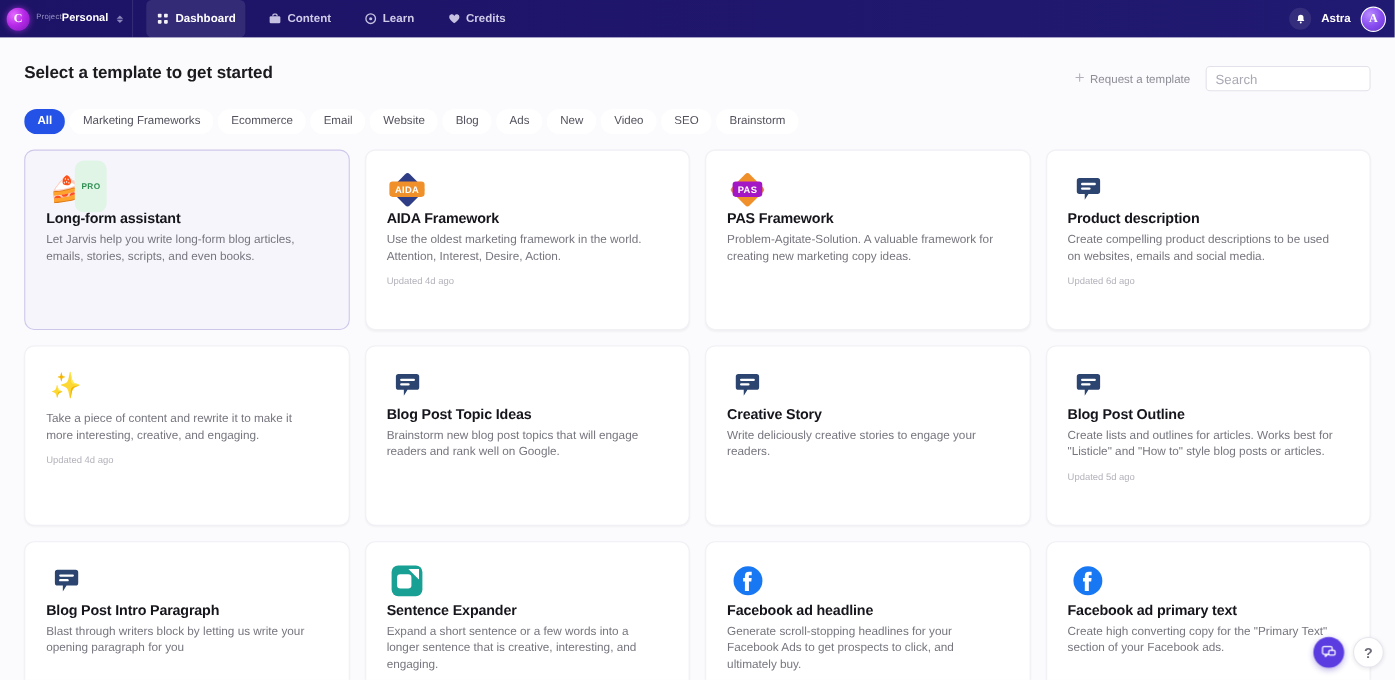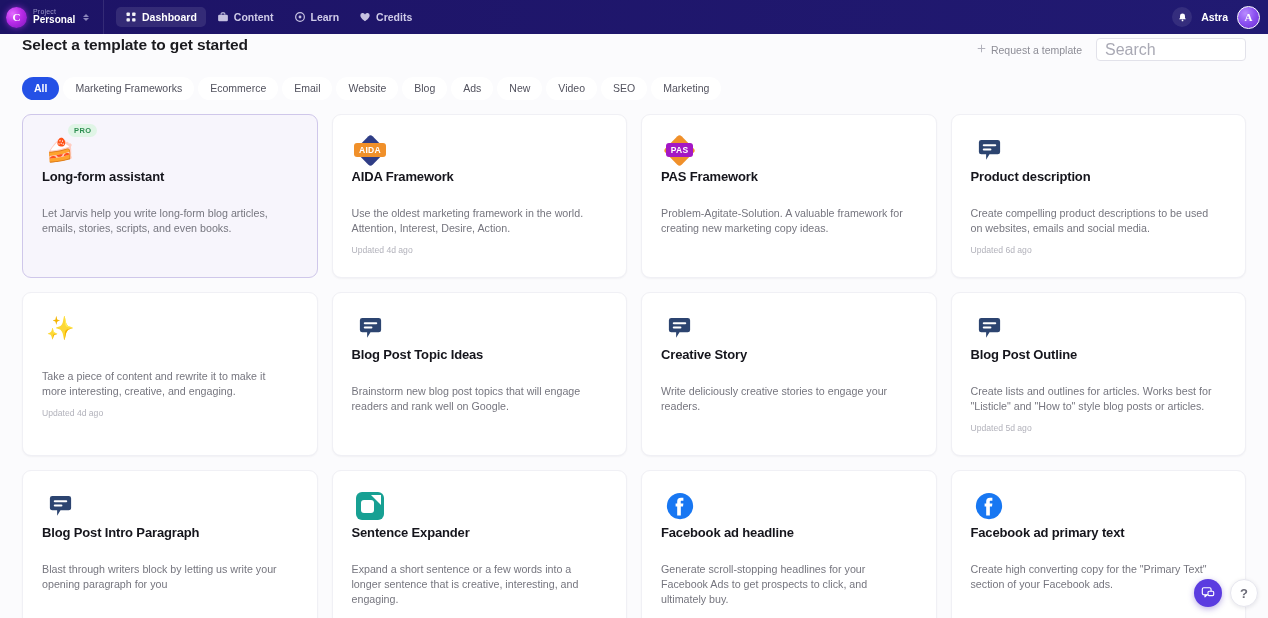--- a/index.html
+++ b/index.html
@@ -28,31 +28,31 @@
     width: 21px; height: 21px; border-radius: 50%;
     background: radial-gradient(circle at 32% 32%, #e36bff 0%, #b82ae8 45%, #7a18b8 100%);
     box-shadow: 0 0 6px rgba(200,60,255,.6);
     display: flex; align-items: center; justify-content: center;
     flex: none;
   }
   .logo-blob span {
     color: #fff; font-size: 11px; font-weight: bold; line-height: 1;
     font-family: "Liberation Serif", serif;
   }
-  .brand-text { display: flex; flex-direction: column; line-height: 1.05; }
+  .brand-text { display: flex; line-height: 1.05; }
   .brand-text .proj { font-size: 7px; color: #9b96c8; letter-spacing: .2px; }
   .brand-text .name { font-size: 10px; color: #ffffff; font-weight: bold; }
   .brand-caret { display: flex; flex-direction: column; gap: 1px; margin-left: 2px; }
   .brand-caret i {
     width: 0; height: 0; border-left: 3px solid transparent; border-right: 3px solid transparent;
   }
   .brand-caret i.up { border-bottom: 3px solid #8b86bb; }
   .brand-caret i.dn { border-top: 3px solid #8b86bb; }
 
-  .nav { display: flex; align-items: center; gap: 2px; padding-left: 12px; }
+  .nav { display: flex; gap: 12px; padding-left: 12px; }
   .nav-item {
     display: flex; align-items: center; gap: 5px;
     padding: 4px 9px; border-radius: 5px;
     color: #cfcbe8; font-size: 10.5px; font-weight: bold; white-space: nowrap;
     cursor: pointer;
   }
   .nav-item.active { background: rgba(255,255,255,0.10); color: #ffffff; }
   .nav-ico { width: 12px; height: 12px; display:block; flex: none; opacity:.95; }
 
   .topbar-right {
@@ -68,33 +68,33 @@
     width: 23px; height: 23px; border-radius: 50%;
     background: radial-gradient(circle at 35% 30%, #b98cff 0%, #8a4ff0 50%, #6a2fd0 100%);
     border: 1.5px solid #ffffff;
     display: flex; align-items: center; justify-content: center;
     color: #fff; font-size: 11px; font-weight: bold; cursor: pointer;
     font-family: "Liberation Serif", serif;
   }
 
   
   .page { padding: 0 22px; position: relative; height: 584px; }
-  .head-row { display: flex; align-items: flex-start; padding-top: 2px; }
+  .head-row { display: flex; align-items: flex-start; padding-top: 24px; }
   .page-title { font-size: 15.5px; color: #1b1b1f; font-weight: bold; letter-spacing: -.1px; }
   .head-right { margin-left: auto; display: flex; align-items: center; gap: 14px; padding-top: 2px;}
   .req-tpl {
     display: flex; gap: 5px;
     font-size: 10.5px; color: #8d8d96; cursor: pointer; white-space: nowrap;
   }
   .search-box {
     width: 150px; height: 23px; border: 1px solid #e2e2ea; border-radius: 4px;
     background: #fff; display: flex; align-items: center; padding: 0 8px;
   }
   .search-box input {
-    border: 0; outline: 0; width: 100%; font-size: 16px; color: #3b3b45;
+    border: 0; outline: 0; width: 100%; font-size: 12px; color: #3b3b45;
     font-family: "Liberation Sans", sans-serif; background: transparent;
   }
   .search-box input::placeholder { color: #a9a9b4; }
 
   
   .chips { display: flex; gap: 4px; margin-top: 16px; flex-wrap: nowrap; }
   .chip {
     font-size: 10.5px; color: #52525e; padding: 5px 11px; border-radius: 14px;
     background: #ffffff; cursor: pointer; white-space: nowrap; line-height: 1;
     border: 1px solid transparent;
@@ -126,30 +126,30 @@
   .icon-wrap {
     width: 37px; height: 37px; border-radius: 9px;
     display: flex; align-items: center; justify-content: center;
     position: relative;
   }
   .card-title {
     font-size: 13px; font-weight: bold; color: #15151c;
     letter-spacing: -.15px;
   }
   .card-desc {
-    font-size: 10.7px; color: #76767f; line-height: 1.42; margin-top: 22px;
+    font-size: 10.7px; color: #76767f; line-height: 1.42; margin-top: 5px;
     max-width: 245px;
   }
   .card-updated { font-size: 8.6px; color: #b2b2bb; margin-top: 9px; }
 
   .pro-badge {
     position: absolute; left: 26px; top: -8px;
     background: #e0f5e6; color: #2f8f52;
     font-size: 7.5px; font-weight: bold; letter-spacing: .4px;
-    padding: 3px 6px; border-radius: 8px; line-height: 1;
+    padding: 20px 6px; border-radius: 8px; line-height: 1;
   }
 
   
   .ico-pie { font-size: 23px; line-height: 1; }
   .ico-spark { font-size: 23px; line-height: 1; color: #f7a823; }
   .badge-aida, .badge-pas {
     position: relative; width: 33px; height: 33px;
     display: flex; align-items: center; justify-content: center;
   }
   .diamond {
@@ -290,21 +290,21 @@
     <div class="chip active">All</div>
     <div class="chip">Marketing Frameworks</div>
     <div class="chip">Ecommerce</div>
     <div class="chip">Email</div>
     <div class="chip">Website</div>
     <div class="chip">Blog</div>
     <div class="chip">Ads</div>
     <div class="chip">New</div>
     <div class="chip">Video</div>
     <div class="chip">SEO</div>
-    <div class="chip">Marketing</div>
+    <div class="chip">Brainstorm</div>
   </div>
 
   <div class="grid">
 
     <div class="card pro">
       <div class="icon-wrap">
         <span class="pro-badge">PRO</span>
         <span class="ico-pie">🍰</span>
       </div>
       <div class="card-title">Long-form assistant</div>

